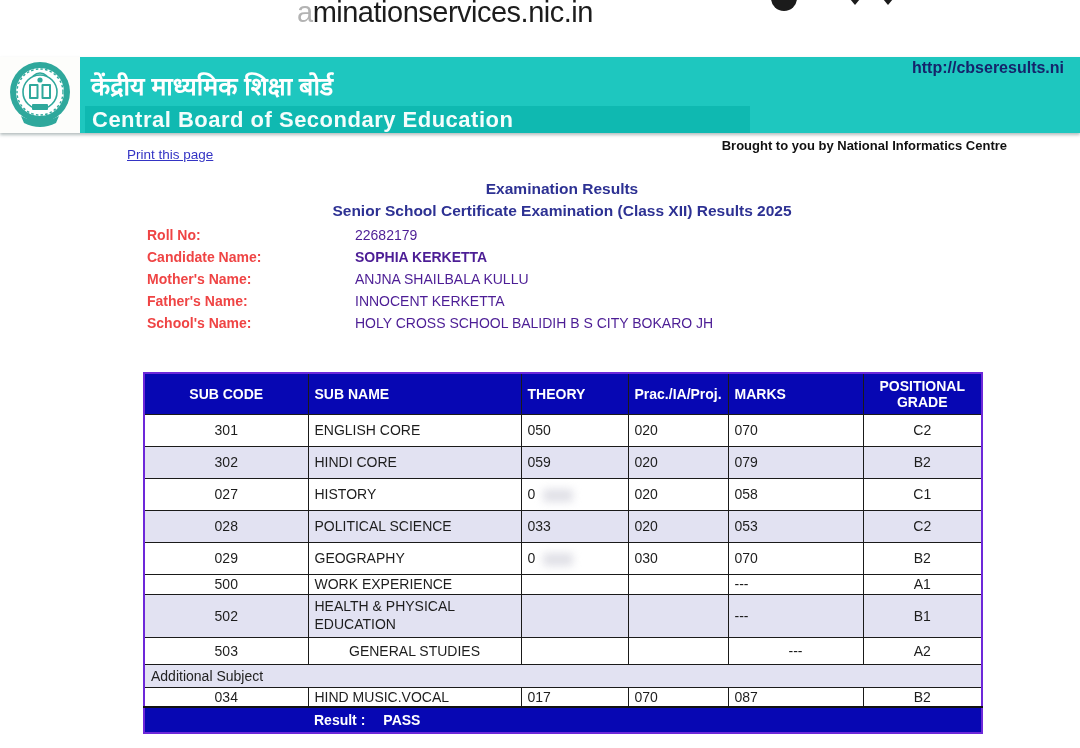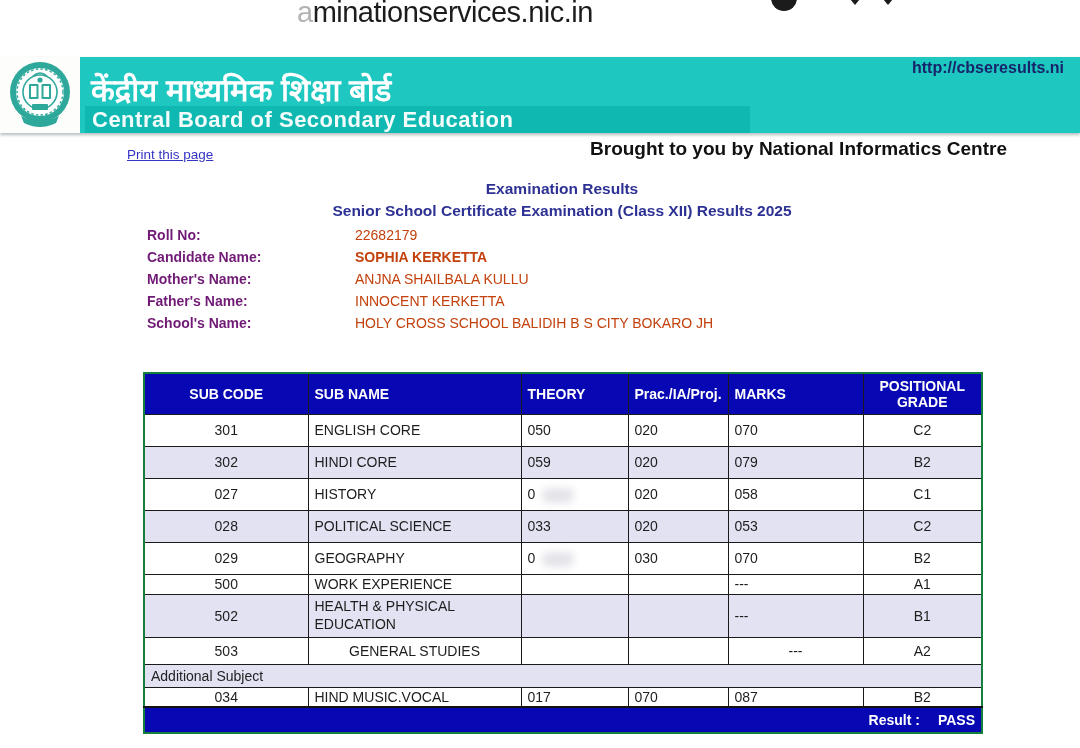--- a/index.html
+++ b/index.html
@@ -17,55 +17,55 @@
   .partial-tri { position:absolute; top:-7px; width:0; height:0;
     border-left:10px solid transparent; border-right:10px solid transparent; border-top:12px solid #1b1b1b; }
   .pt1 { left:845px; } .pt2 { left:878px; }
 
   
   .site-header { position:absolute; left:0; top:57px; width:1080px; height:76px; background:#1ec7bf;
     box-shadow:0 2px 3px rgba(90,110,112,0.45); }
   .logo-box { position:absolute; left:0; top:0; width:80px; height:76px; background:#fdfdfb;
     display:flex; align-items:center; justify-content:center; }
   .en-band { position:absolute; left:85px; top:49px; width:665px; height:27px; background:#0fb9b1; }
-  .org-hindi { position:absolute; left:91px; top:11px; font-size:31px; font-weight:bold; color:#ffffff; white-space:nowrap; }
+  .org-hindi { position:absolute; left:91px; top:11px; font-size:25px; font-weight:bold; color:#ffffff; white-space:nowrap; }
   .org-english { position:absolute; left:92px; top:50px; font-size:22px; font-weight:bold; color:#f4fdfc; white-space:nowrap; letter-spacing:0.5px; }
   .site-url { position:absolute; left:912px; top:2px; font-size:16px; font-weight:bold; color:#15246b; white-space:nowrap; }
 
   
   .print-link { position:absolute; left:127px; top:147px; font-size:13.5px; color:#3434c4; text-decoration:underline; cursor:pointer; }
-  .credit { position:absolute; right:73px; top:138px; font-size:19px; font-weight:bold; color:#111111; }
+  .credit { position:absolute; right:73px; top:138px; font-size:13px; font-weight:bold; color:#111111; }
 
   
   .title-main, .title-sub { position:absolute; left:0; width:1080px; text-align:center;
     transform:translateX(22px); font-weight:bold; color:#2d3193; font-size:15.5px; }
   .title-main { top:180px; }
   .title-sub  { top:202px; }
 
   
   .details { position:absolute; left:147px; top:224px; width:780px; font-size:14px; }
   .detail-row { display:flex; height:22px; align-items:center; }
-  .detail-label { width:208px; font-weight:bold; color:#701a75; }
-  .detail-value { color:#c2410c; }
+  .detail-label { width:208px; font-weight:bold; color:#ef4444; }
+  .detail-value { color:#4c1d95; }
   .detail-value.bold { font-weight:bold; }
 
   
   .marks-table { position:absolute; left:143px; top:372px; width:838px;
     border-collapse:collapse; table-layout:fixed; font-size:14px; color:#1d1d1d; }
   .marks-table td, .marks-table th { border:1.5px solid #1a1a1a; padding:1px 6px; overflow:hidden; }
-  .marks-table { border:2px solid #15803d; }
+  .marks-table { border:2px solid #6d28d9; }
   .marks-table thead th { background:#0707b3; color:#ffffff; font-weight:bold; height:41px; font-size:14px; }
   .th-c { text-align:center; } .th-l { text-align:left; }
   .c-center { text-align:center; } .c-left { text-align:left; }
   tr.row-plain td { background:#ffffff; }
   tr.row-alt td   { background:#e2e2f2; }
   tr.h24 td { height:32px; } tr.h26 td { height:20px; } tr.h27 td { height:27px;text-align:center; } tr.h43 td { height:43px; }
   .twoline { line-height:1.25; }
   tr.section-row td { background:#e2e2f2; height:23px; text-align:left; font-size:14px; color:#222; }
-  tr.result-row td { background:#0707b3; height:26px; border:1.5px solid #0707b3; border-top:2px solid #111;text-align:right; }
+  tr.result-row td { background:#0707b3; height:26px; border:1.5px solid #0707b3; border-top:2px solid #111; }
   .result-text { color:#ffffff; font-weight:bold; padding-left:163px; font-size:14px; }
   .result-text .gap { display:inline-block; width:18px; }
   .blur-smudge { display:inline-block; vertical-align:middle; width:30px; height:13px; margin-left:8px;
     background:#c6c6d2; border-radius:3px; filter:blur(4px); opacity:0.55; }
 </style>
 </head>
 <body>
 
 <div class="browser-bar">
   <div class="url-text"><span class="url-dim">a</span><span>minationservices.nic.in</span></div>

